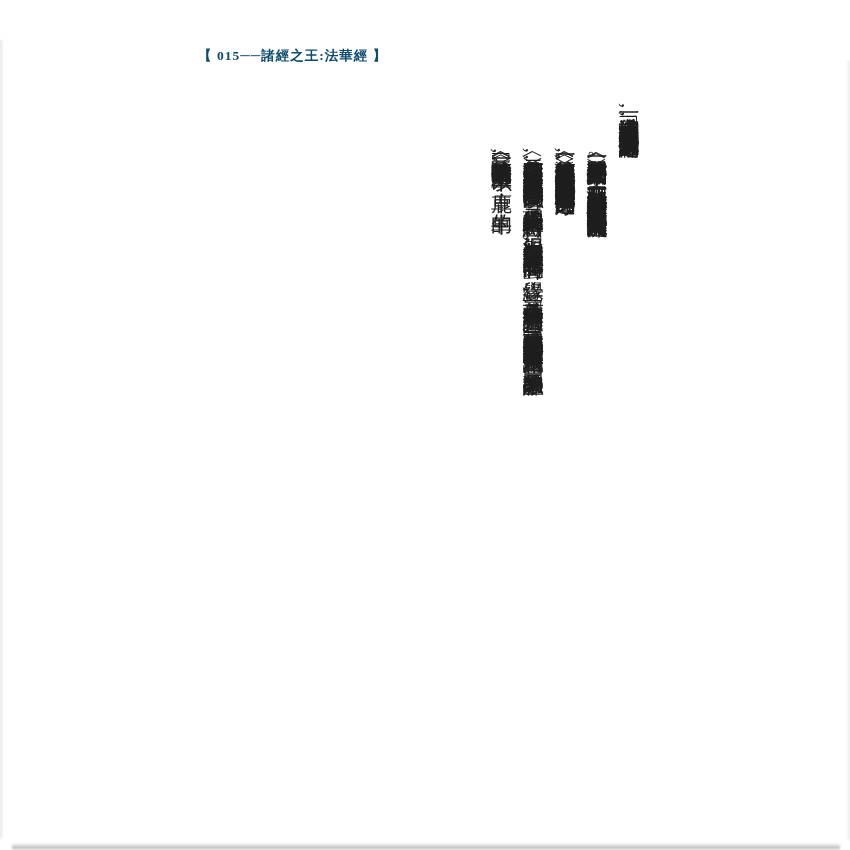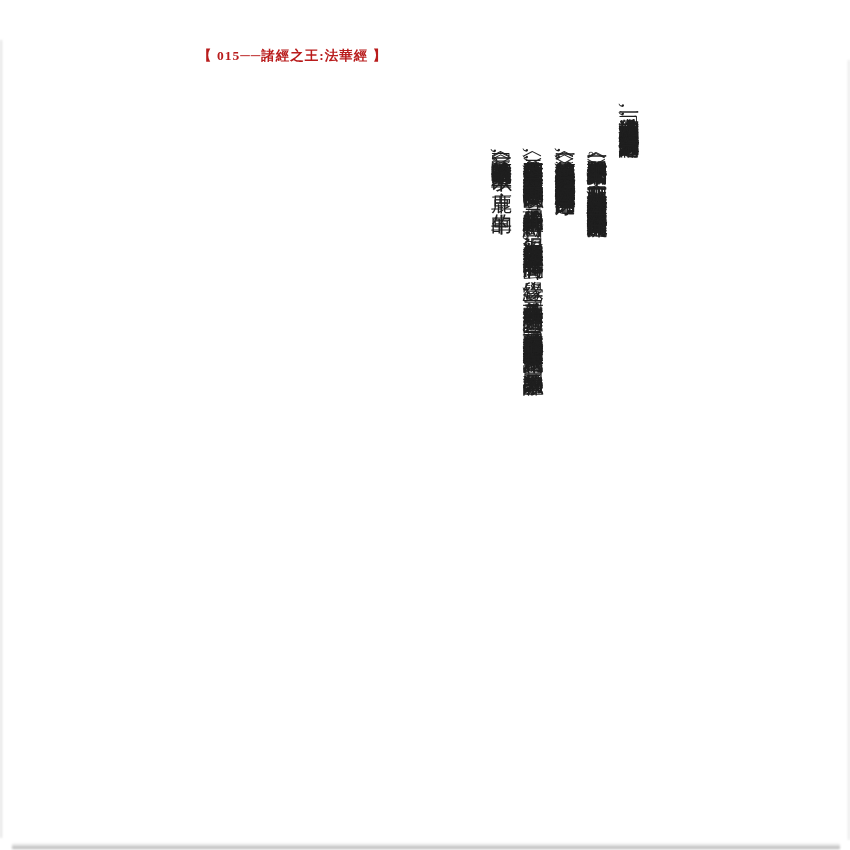--- a/index.html
+++ b/index.html
@@ -15,21 +15,21 @@
     font-family: "Liberation Serif", "DejaVu Serif", serif;
   }
   
   .running-header {
     position: absolute;
     top: 47px;
     left: 198px;
     font-size: 13.5px;
     font-weight: 600;
     letter-spacing: 1px;
-    color: #b91c1c;
+    color: #0c4a6e;
     white-space: nowrap;
   }
   
   .text-block {
     position: absolute;
     top: 101px;
     right: 206px;
     height: 667px;
     writing-mode: vertical-rl;
     text-orientation: mixed;

